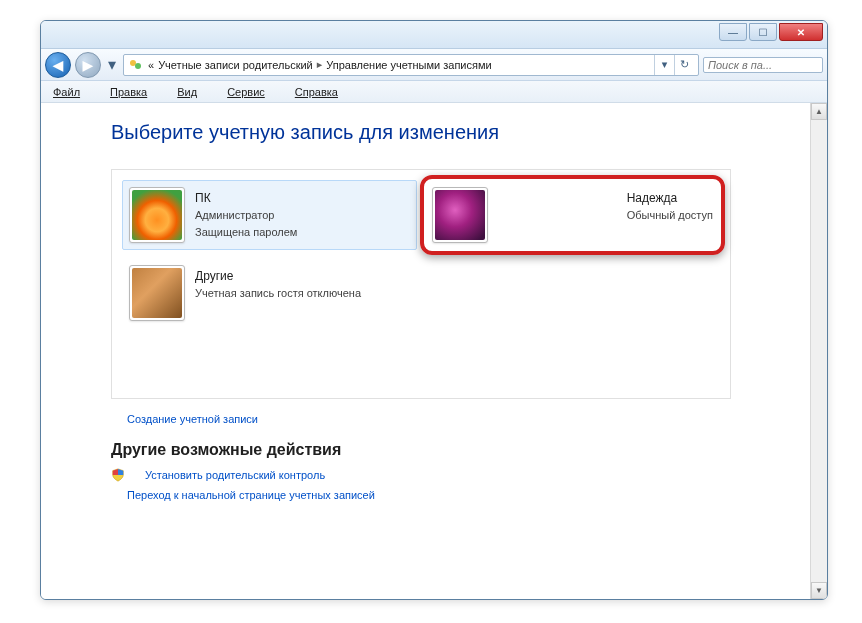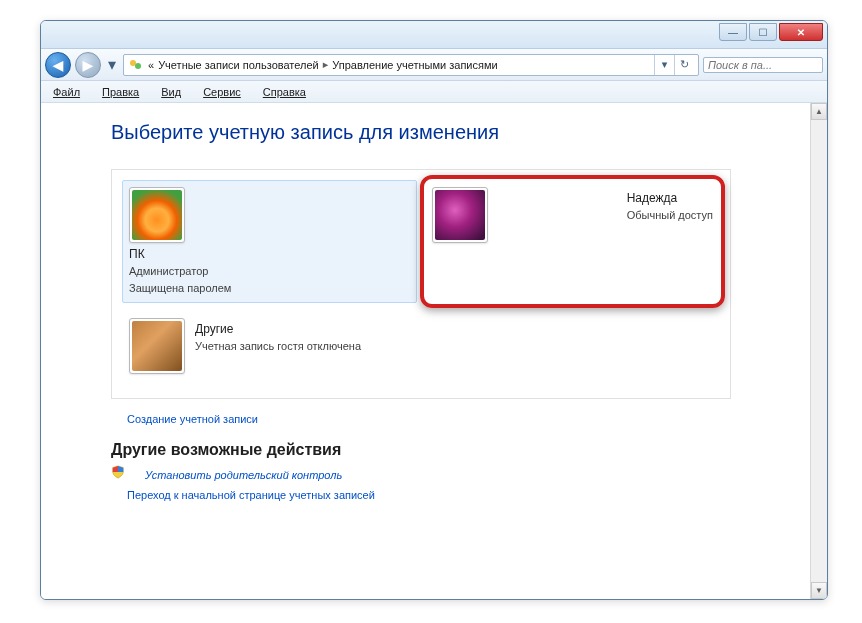--- a/index.html
+++ b/index.html
@@ -19,48 +19,48 @@
 .navbtn.fwd { background: radial-gradient(circle at 35% 30%, #d0e0f0, #90a8c0); border-color: #8098b0; }
 .navdrop { width: 14px; height: 20px; display: flex; align-items: center; justify-content: center; color: #406080; cursor: pointer; }
 .addrbar { flex: 1; height: 22px; border: 1px solid #a0b8d0; background: #fff; border-radius: 2px; display: flex; align-items: center; padding: 0 4px; font-size: 11px; color: #202020; overflow: hidden; }
 .addricon { width: 16px; height: 16px; margin-right: 4px; display: flex; align-items: center; justify-content: center; }
 .addrsep { color: #606060; padding: 0 4px; }
 .addrbtn { width: 20px; height: 22px; border-left: 1px solid #c0d0e0; display: flex; align-items: center; justify-content: center; color: #406080; cursor: pointer; }
 .searchbox { width: 120px; height: 16px; border: 1px solid #a0b8d0; border-radius: 2px; display: flex; align-items: center; background: #fff; }
 .searchbox input { border: none; outline: none; flex: 1; font-size: 11px; padding: 0 4px; font-style: italic; color: #808080; background: transparent; }
 
 
-.menubar { height: 22px; background: linear-gradient(#f4f8fc, #e8f0f8); border-bottom: 1px solid #d0dce8; display: flex; align-items: center; padding: 0 6px; gap: 10px; font-size: 11px; }
+.menubar { height: 22px; background: linear-gradient(#f4f8fc, #e8f0f8); border-bottom: 1px solid #d0dce8; display: flex; align-items: center; padding: 0 6px; gap: 18px; font-size: 11px; }
 .menuitem { padding: 2px 6px; color: #202020; cursor: pointer; }
 .menuitem u { text-decoration: underline; }
 
 
 .content { flex: 1; display: flex; background: #fff; overflow: hidden; }
 .contentbody { flex: 1; padding: 18px 20px 10px 70px; overflow-y: auto; }
 .scrollbar { width: 17px; background: #f0f0f0; border-left: 1px solid #d8d8d8; display: flex; flex-direction: column; }
 .scrollarrow { height: 17px; background: linear-gradient(#f8f8f8,#e0e0e0); border: 1px solid #c8c8c8; display: flex; align-items: center; justify-content: center; font-size: 8px; color: #606060; cursor: pointer; }
 .scrolltrack { flex: 1; }
 
 .heading { color: #003399; font-size: 20px; margin-bottom: 25px; }
 
 .acctgrid { border: 1px solid #e0e0e0; width: 620px; padding: 10px; display: grid; grid-template-columns: 1fr 1fr; gap: 8px 8px; min-height: 230px; align-content: start; }
 .acct { display: flex; align-items: flex-start; padding: 6px; border: 1px solid transparent; border-radius: 2px; cursor: pointer; }
-.acct.selected { background: #eaf3fc; border-color: #b8d8f8; flex-direction: column; }
+.acct.selected { background: #eaf3fc; border-color: #b8d8f8; }
 .acct .frame { width: 56px; height: 56px; border: 1px solid #b8b8b8; border-radius: 3px; padding: 2px; background: #fff; margin-right: 10px; box-shadow: 0 1px 2px rgba(0,0,0,.1); }
 .acct .pic { width: 100%; height: 100%; border-radius: 2px; }
 .acct .info { font-size: 11px; color: #404040; line-height: 1.5; padding-top: 2px; }
 .acct .name { font-size: 12px; color: #202020; }
 
 .highlight { position: relative; justify-content: space-between; }
 .highlight::after { content: ""; position: absolute; inset: -6px; border: 4px solid #d02020; border-radius: 12px; box-shadow: 0 3px 8px rgba(0,0,0,.35); pointer-events: none; }
 
 .links { margin-top: 14px; font-size: 11px; }
 .links a { color: #0050c8; text-decoration: none; display: block; margin: 4px 16px; cursor: pointer; }
 .subhead { font-weight: bold; color: #202020; margin: 16px 0 6px; font-size: 16px; }
-.shieldrow { display: flex; align-items: flex-start; gap: 4px; font-style: italic; }
+.shieldrow { display: flex; align-items: center; gap: 4px; }
 .shield { width: 14px; height: 14px; }
 
 </style>
 </head>
 <body>
 
 <div class="window">
 
   <div class="titlebar">
     <div class="winbtns">
@@ -75,21 +75,21 @@
     <div class="navbtn fwd">▶</div>
     <div class="navdrop">▾</div>
     <div class="addrbar">
       <span class="addricon">
         <svg viewBox="0 0 16 16" width="16" height="16">
             <circle cx="5" cy="6" r="3" fill="#f0c040"></circle>
             <circle cx="10" cy="9" r="3" fill="#60c060"></circle>
           </svg>
       </span>
       <span>«</span>
-      <span style="padding-left:4px">Учетные записи пользователей</span>
+      <span style="padding-left:4px">Учетные записи родительский</span>
       <span class="addrsep">▸</span>
       <span>Управление учетными записями</span>
       <span style="flex:1"></span>
       <span class="addrbtn">▾</span>
       <span class="addrbtn">↻</span>
     </div>
     <div class="searchbox">
       <input placeholder="Поиск в па..." style="">
 
     </div>

